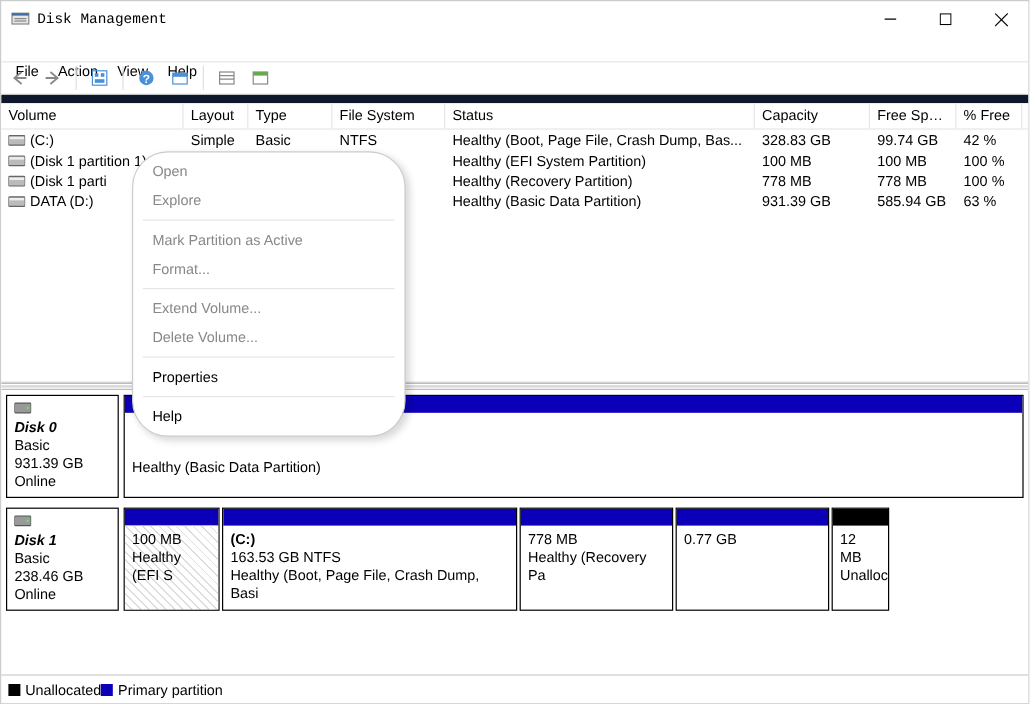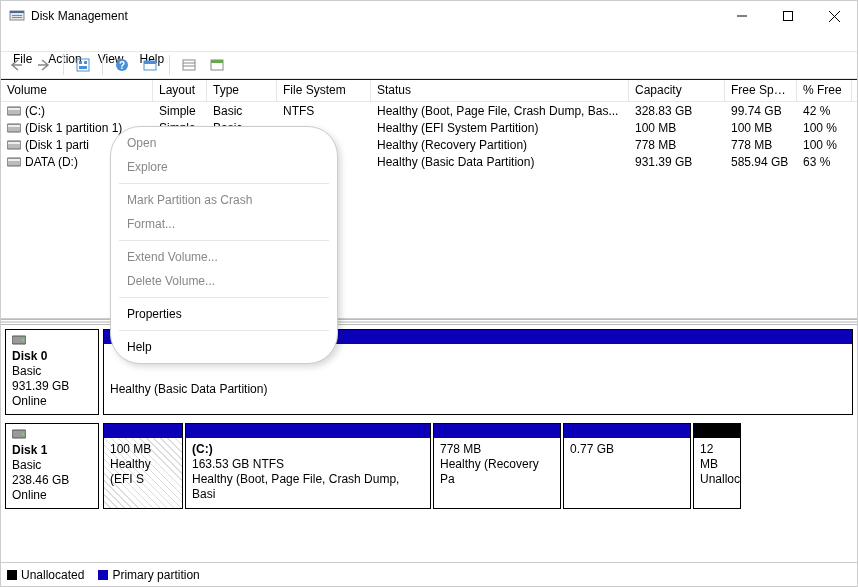--- a/index.html
+++ b/index.html
@@ -1,59 +1,59 @@
 <!DOCTYPE html>
 <html><head>
 <meta charset="utf-8">
 <style>
   * { box-sizing: border-box; }
   html, body { margin:0; padding:0; font-family: "Segoe UI", Arial, sans-serif; font-size:12px; color:#000; background:#fff; }
   .window { width:858px; height:587px; border:1px solid #ccc; position:relative; display:flex; flex-direction:column; overflow:hidden; }
   
-  .titlebar { height:30px; display:flex; align-items:center; padding:0 0 0 8px; }
+  .titlebar { height:30px; display:flex; align-items:center; padding:0 0 0 8px;font-family:Liberation Mono, monospace; }
   .titlebar .icon { width:16px; height:16px; margin-right:6px; display:flex; align-items:center; justify-content:center; }
   .titlebar .title { font-size:12px; flex:1; }
   .winbtns { display:flex; height:100%; }
   .winbtn { width:46px; display:flex; align-items:center; justify-content:center; font-size:13px; font-family:Arial,sans-serif; }
   .winbtn.close { font-size:15px; }
   
   .menubar { height:20px; display:flex; align-items:center; padding:0 4px; gap:0; }
   .menuitem { padding:2px 8px;margin-top:36px; }
   hr.sep { border:none; border-top:1px solid #e6e6e6; margin:0; }
   
   .toolbar { height:26px; display:flex; align-items:center; padding:2px 4px; gap:6px; }
   .tbtn { width:22px; height:22px; display:flex; align-items:center; justify-content:center; border:1px solid transparent; }
   .tdiv { width:1px; height:20px; background:#e0e0e0; margin:0 2px; }
   
-  .listview { border-top:1px solid #0f172a; border-bottom:1px solid #ccc; height:240px; display:flex; flex-direction:column; overflow:hidden; background:#fff; }
+  .listview { border-top:7px solid #0f172a; border-bottom:1px solid #ccc; height:240px; display:flex; flex-direction:column; overflow:hidden; background:#fff; }
   .lv-header { display:flex; height:22px; background:#fff; border-bottom:1px solid #e6e6e6; }
   .lv-header .col { border-right:1px solid #e6e6e6; padding:3px 6px; overflow:hidden; white-space:nowrap; text-overflow:ellipsis; }
   .lv-rows { flex:1; overflow:hidden; }
   .lv-row { display:flex; height:17px; align-items:center; }
   .lv-row .cell { padding:1px 6px; overflow:hidden; white-space:nowrap; text-overflow:ellipsis; }
   .vol-icon { width:14px; height:12px; display:inline-block; margin-right:4px; vertical-align:middle; }
   .col-volume{width:152px} .col-layout{width:54px} .col-type{width:70px} .col-fs{width:94px} .col-status{width:258px} .col-cap{width:96px} .col-free{width:72px} .col-pfree{width:55px}
   
   .splitter { height:6px; background:#fff; border-top:1px solid #bbb; border-bottom:1px solid #bbb; }
   .splitter div { height:2px; margin-top:1px; background:#d9d9d9; }
   
   .diskarea { flex:1; overflow:auto; padding:4px 4px 0 4px; }
   .diskrow { display:flex; height:86px; margin-bottom:8px; }
   .diskinfo { width:94px; border:1px solid #000; padding:4px 6px; display:flex; flex-direction:column; gap:1px; font-size:12px; }
-  .diskinfo .dname { font-weight:bold; }
+  .diskinfo .dname { font-weight:bold;font-style:italic; }
   .diskinfo .dicon { width:14px; height:12px; margin-bottom:2px; }
   .diskparts { flex:1; display:flex; margin-left:4px; gap:2px; }
   .part { border:1px solid #000; display:flex; flex-direction:column; overflow:hidden; }
   .part .pbar { height:14px; background:#0b00b8; }
   .part .pbar.unalloc { background:#000; }
   .part .pbody { flex:1; padding:4px 6px; font-size:12px; line-height:1.25; overflow:hidden; }
   .part.hatched .pbody { background:repeating-linear-gradient(45deg,#fff 0,#fff 4px,#ddd 4px,#ddd 5px,#fff 5px,#fff 9px,#ddd 9px,#ddd 10px),repeating-linear-gradient(-45deg,transparent 0,transparent 4px,#ddd 4px,#ddd 5px,transparent 5px,transparent 9px,#ddd 9px,#ddd 10px); }
   .part .pbold { font-weight:bold; }
   
-  .legend { height:24px; border-top:1px solid #ccc; display:flex; align-items:center; padding:0 6px; gap:14px; font-size:12px; }
+  .legend { height:24px; border-top:1px solid #ccc; display:flex; align-items:center; padding:0 6px; font-size:12px; }
   .legend .sw { width:10px; height:10px; display:inline-block; margin-right:4px; vertical-align:middle; }
   
   .ctxmenu { position:absolute; background:#fff; border:1px solid #ccc; box-shadow:3px 3px 6px rgba(0,0,0,0.15); padding:4px 0; width:228px; z-index:10; }
   .ctxitem { padding:5px 16px; font-size:12px; color:#888; }
   .ctxitem.enabled { color:#000; }
   .ctxsep { height:1px; background:#e6e6e6; margin:4px 8px; }
 </style>
 </head>
 <body>
 
@@ -301,21 +301,21 @@
 
   <div class="legend">
     <span><span class="sw" style="background:#000"></span><span>Unallocated</span></span>
     <span><span class="sw" style="background:#0b00b8"></span><span>Primary partition</span></span>
   </div>
 
   <div class="ctxmenu" style="left:109px; top:125px;border-radius:30px;">
     <div class="ctxitem">Open</div>
     <div class="ctxitem">Explore</div>
     <div class="ctxsep"></div>
-    <div class="ctxitem">Mark Partition as Crash</div>
+    <div class="ctxitem">Mark Partition as Active</div>
     <div class="ctxitem">Format...</div>
     <div class="ctxsep"></div>
     <div class="ctxitem">Extend Volume...</div>
     <div class="ctxitem">Delete Volume...</div>
     <div class="ctxsep"></div>
     <div class="ctxitem enabled">Properties</div>
     <div class="ctxsep"></div>
     <div class="ctxitem enabled">Help</div>
   </div>
 

